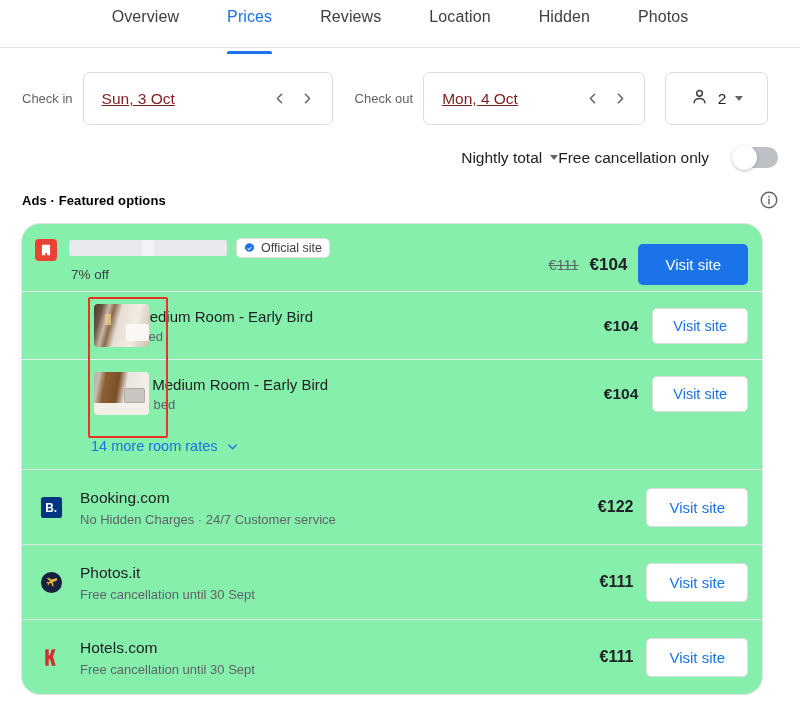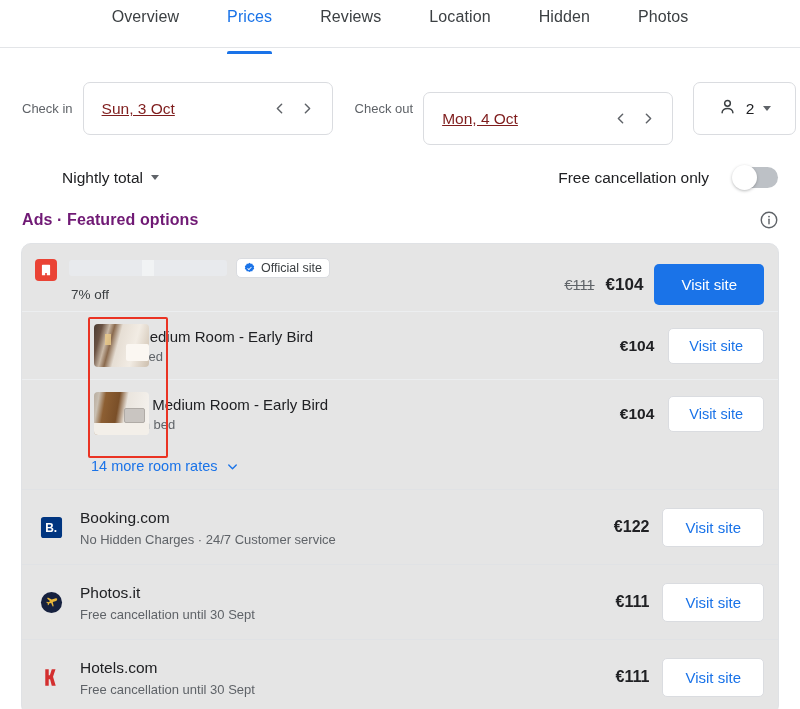--- a/index.html
+++ b/index.html
@@ -52,41 +52,41 @@
     display:flex;align-items:center;
     height:53px;
     border:1px solid #dadce0;
     border-radius:7px;
     background:#fff;
     padding:0 10px 0 18px;
     box-sizing:border-box;
     cursor:pointer;
   }
   #checkin-box{width:250px;}
-  #checkout-box{width:250px;margin-top:20px;}
+  #checkout-box{width:222px;}
   .dateval{font-size:15.5px;color:#7f1d1d;flex:1;white-space:nowrap;text-decoration:underline;}
   .arrowbtn{
     width:28px;height:28px;display:flex;align-items:center;justify-content:center;
     color:#5f6368;cursor:pointer;border-radius:50%;
   }
   .arrowbtn svg{display:block;}
   .gap-md{width:22px;}
   .gap-sm{width:20px;}
   .guestbox{
     display:flex;align-items:center;justify-content:center;gap:9px;
     width:103px;height:53px;
     border:1px solid #dadce0;border-radius:7px;background:#fff;
     cursor:pointer;box-sizing:border-box;
   }
   .guestnum{font-size:15.5px;color:#202124;}
   .caret{width:0;height:0;border-left:4.5px solid transparent;border-right:4.5px solid transparent;border-top:5.5px solid #5f6368;}
 
   
   .filterrow{
-    display:flex;align-items:center;justify-content:space-between;
+    display:flex;align-items:center;justify-content:flex-end;
     padding:22px 22px 0 22px;
     margin-left:40px;
   }
   .sortsel{display:flex;align-items:center;gap:8px;cursor:pointer;}
   .sortsel span{font-size:15.5px;color:#202124;}
   .cancelwrap{display:flex;align-items:center;gap:24px;}
   .cancellabel{font-size:15.5px;color:#202124;}
   .toggle{
     position:relative;width:45px;height:21px;border-radius:11px;background:#bdc1c6;
     cursor:pointer;
@@ -94,29 +94,29 @@
   .toggle .knob{
     position:absolute;left:-1px;top:-2px;width:25px;height:25px;border-radius:50%;
     background:#fff;box-shadow:0 1px 3px rgba(60,64,67,.35);
   }
 
   
   .adsrow{
     display:flex;align-items:center;justify-content:space-between;
     padding:22px 21px 0 22px;
   }
-  .adstitle{font-size:16px;font-weight:700;color:#701a75;letter-spacing:.1px;}
+  .adstitle{font-size:13px;font-weight:700;color:#000000;letter-spacing:.1px;}
   .infoicon{width:20px;height:20px;color:#5f6368;cursor:pointer;}
 
   
   .card{
-    margin:13px 21px 0 21px;
+    margin:13px 37px 0 21px;
     border:1px solid #e0e2e5;
-    border-radius:10px;
-    background:#e5e5e5;
+    border-radius:19px;
+    background:#86efac;
     overflow:hidden;
   }
   .featured{padding:0;}
 
   .feat-head{
     display:flex;align-items:flex-start;
     padding:14px 14px 0 13px;
     position:relative;
   }
   .hotelicon{

